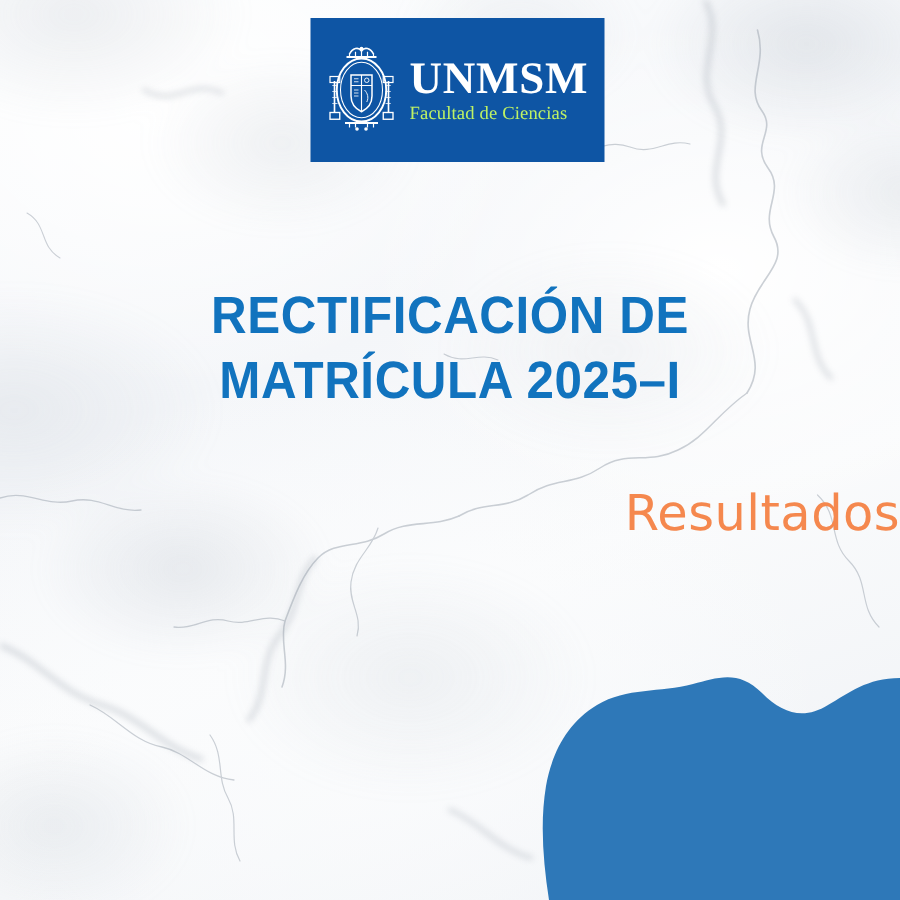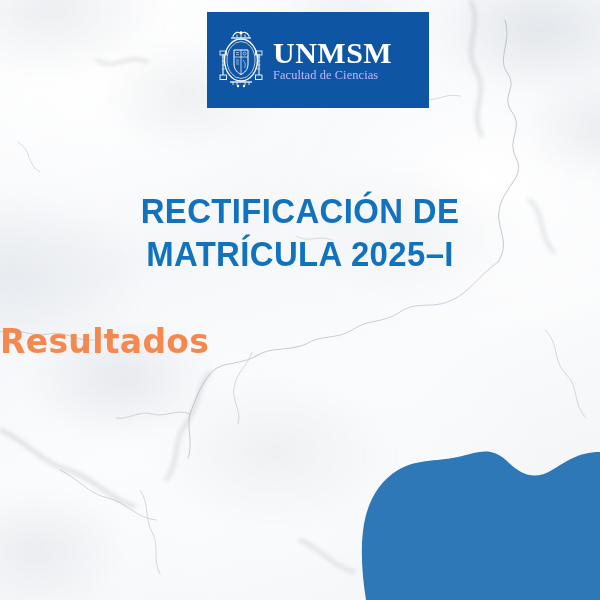--- a/index.html
+++ b/index.html
@@ -69,21 +69,21 @@
     stroke: #8e97a3;
     stroke-linecap: round;
     stroke-linejoin: round;
   }
 
   
   .logo-banner {
     position: absolute;
     left: 207px;
     top: 12px;
-    width: 222px;
+    width: 196px;
     height: 96px;
     background: #0e55a4;
     display: flex;
     align-items: center;
     padding: 0 9px;
     box-sizing: border-box;
     gap: 7px;
   }
 
   .crest {
@@ -105,21 +105,21 @@
     font-weight: bold;
     font-size: 30px;
     letter-spacing: .5px;
     color: #ffffff;
     line-height: .98;
   }
 
   .logo-faculty {
     font-family: "Liberation Serif", serif;
     font-size: 12.4px;
-    color: #c4b5fd;
+    color: #bef264;
     line-height: 1.12;
     letter-spacing: .1px;
     margin-top: 1px;
   }
 
   
   .headline {
     position: absolute;
     left: 0;
     right: 0;
@@ -134,25 +134,25 @@
     transform: scaleX(.94);
   }
   .headline-line { display: block; white-space: nowrap; }
 
   
   .subtitle {
     position: absolute;
     left: 0;
     right: 0;
     top: 322px;
-    text-align: left;
+    text-align: right;
     color: #f5884e;
     font-family: "DejaVu Sans", sans-serif;
     font-size: 33px;
-    font-weight: bold;
+    font-weight: normal;
     letter-spacing: .3px;
   }
 
   
   .blob {
     position: absolute;
     left: 0;
     top: 0;
     width: 600px;
     height: 600px;

